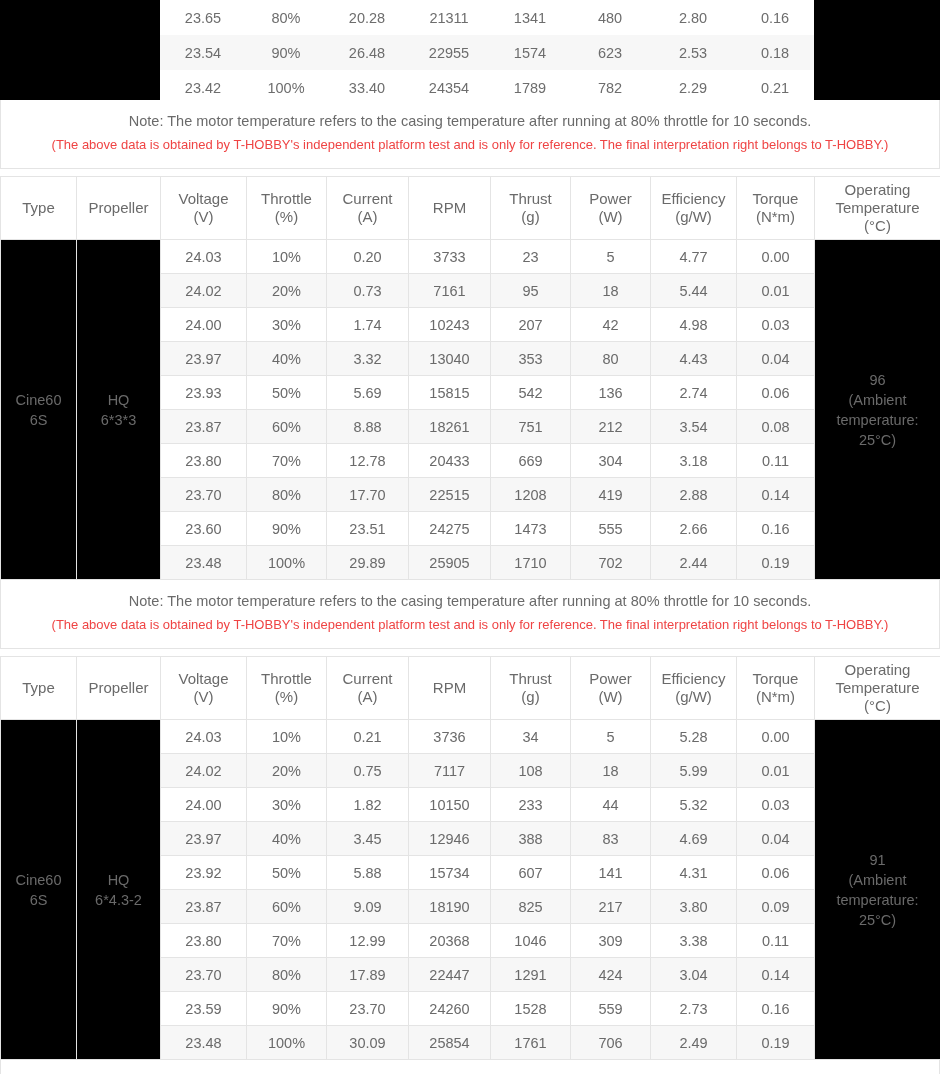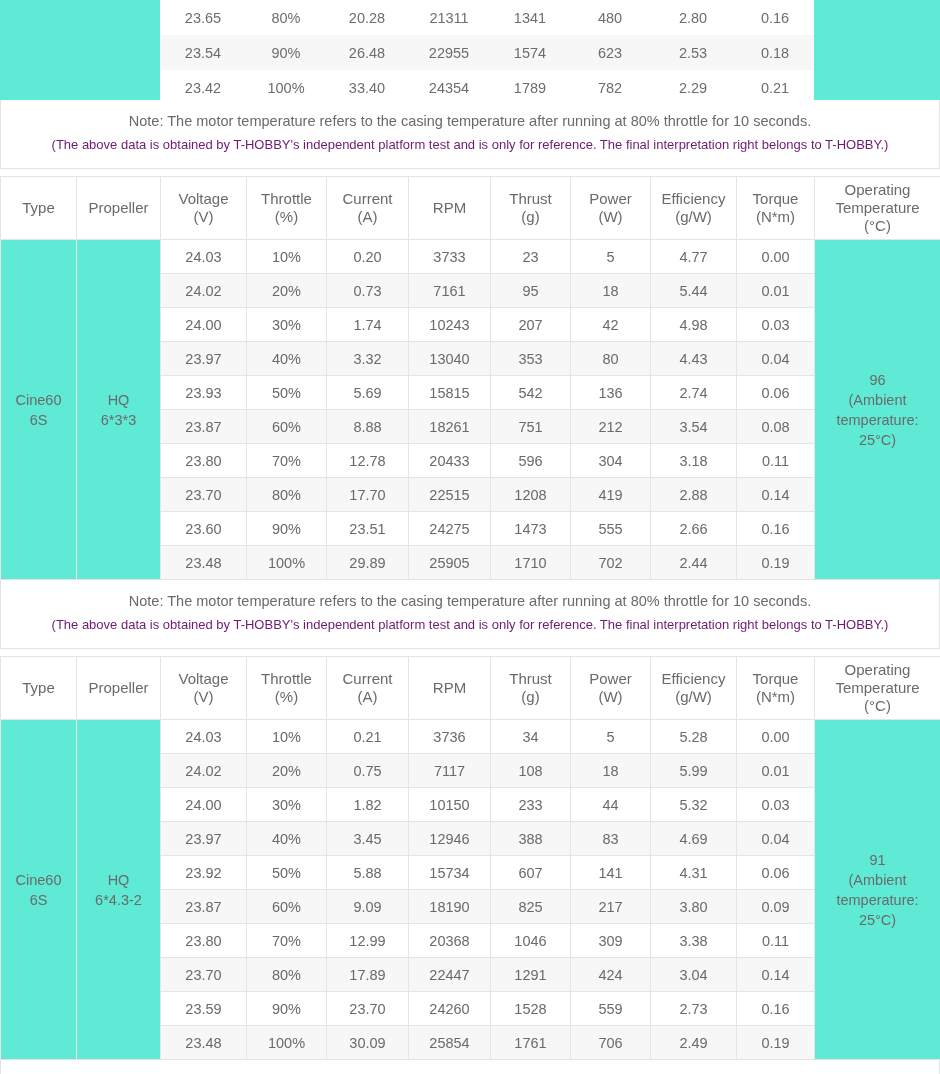--- a/index.html
+++ b/index.html
@@ -65,41 +65,41 @@
     color: #6d6d6d;
     background: #ffffff;
   }
   tr.alt td.data {
     background: #f7f7f7;
   }
   td.side {
     font-size: 14.5px;
     color: #6d6d6d;
     line-height: 20px;
-    background: #5eead4;
+    background: #000000;
   }
   td.side .sub {
     display: block;
   }
 
   .noteblock {
     border: 1px solid #e4e4e4;
     border-top: none;
     background: #ffffff;
     padding: 10px 12px 12px 12px;
     text-align: center;
   }
   .note1 {
     font-size: 14.5px;
     color: #6a6a6a;
     line-height: 22px;
   }
   .note2 {
     font-size: 13px;
-    color: #701a75;
+    color: #ef4444;
     line-height: 22px;
     margin-top: 2px;
   }
   .gap {
     height: 7px;
     background: #ffffff;
   }
   .toprows {
     border-collapse: collapse;
     table-layout: fixed;
@@ -279,21 +279,21 @@
         <td class="data">751</td>
         <td class="data">212</td>
         <td class="data">3.54</td>
         <td class="data">0.08</td>
       </tr>
       <tr>
         <td class="data">23.80</td>
         <td class="data">70%</td>
         <td class="data">12.78</td>
         <td class="data">20433</td>
-        <td class="data">596</td>
+        <td class="data">669</td>
         <td class="data">304</td>
         <td class="data">3.18</td>
         <td class="data">0.11</td>
       </tr>
       <tr class="alt">
         <td class="data">23.70</td>
         <td class="data">80%</td>
         <td class="data">17.70</td>
         <td class="data">22515</td>
         <td class="data">1208</td>

